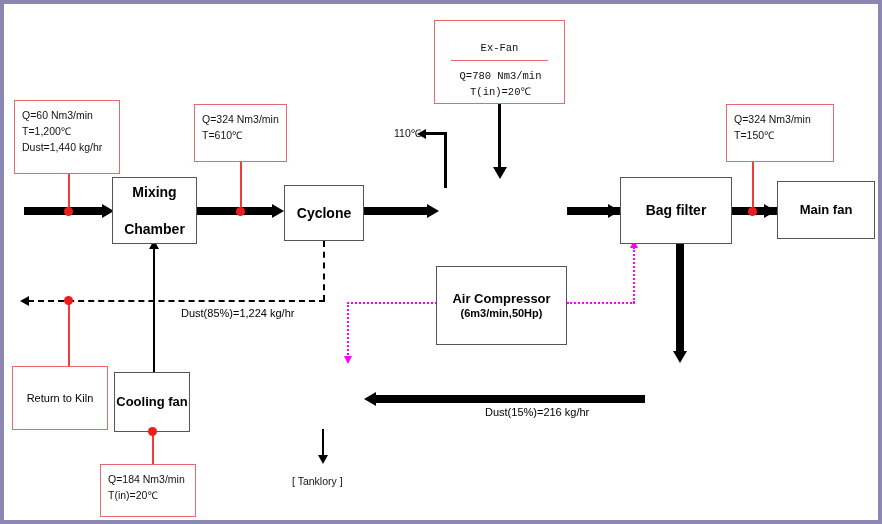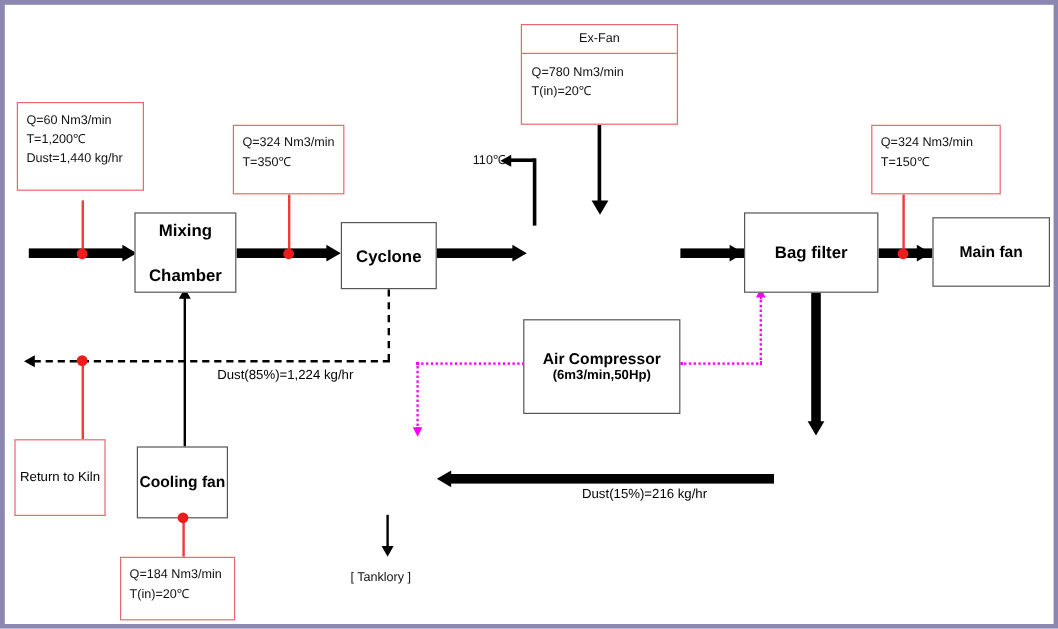--- a/index.html
+++ b/index.html
@@ -44,31 +44,32 @@
     border: 1.2px solid #e8686f;
     background: #ffffff;
     color: #111111;
     font-size: 10.5px;
     line-height: 1.5;
     padding: 7px 6px 4px 7px;
     text-align: left;
     z-index: 6;
   }
   .annot.boxed-title {
-    padding: 0;
+    padding: 16px;
+    font-family: Liberation Mono, monospace;
   }
   .annot .hdr {
     border-bottom: 1.2px solid #e8686f;
     text-align: center;
     padding: 4px 0 3px 0;
     font-size: 10.5px;
   }
   .annot .body {
     padding: 8px 6px 4px 8px;
-    text-align: left;
+    text-align: center;
   }
 
   .redline {
     position: absolute;
     background: #ef3b3b;
     z-index: 4;
   }
   .reddot {
     position: absolute;
     width: 9px;
@@ -229,35 +230,35 @@
 
   <div class="node" style="left:432px; top:262px; width:131px; height:79px; font-size:13px;">
     <span>Air Compressor</span>
     <span class="sub">(6m3/min,50Hp)</span>
   </div>
 
   <div class="node" style="left:110px; top:368px; width:76px; height:60px; font-size:13px;">
     <span>Cooling fan</span>
   </div>
 
-  <div class="node thin" style="left:8px; top:362px; width:76px; height:64px; font-size:11px; border-color:#e8686f;">
+  <div class="node thin" style="left:8px; top:362px; width:96px; height:64px; font-size:11px; border-color:#e8686f;">
     <span>Return to Kiln</span>
   </div>
 
 
 
-  <div class="annot" style="left:10px; top:81px; width:106px; height:74px;">
+  <div class="annot" style="left:10px; top:96px; width:106px; height:74px;">
     <div>Q=60 Nm3/min</div>
     <div>T=1,200℃</div>
     <div>Dust=1,440 kg/hr</div>
   </div>
 
   <div class="annot" style="left:190px; top:100px; width:93px; height:58px;">
     <div>Q=324 Nm3/min</div>
-    <div>T=350℃</div>
+    <div>T=610℃</div>
   </div>
 
   <div class="annot boxed-title" style="left:430px; top:16px; width:131px; height:84px;">
     <div class="hdr">Ex-Fan</div>
     <div class="body">
       <div>Q=780 Nm3/min</div>
       <div>T(in)=20℃</div>
     </div>
   </div>
 

